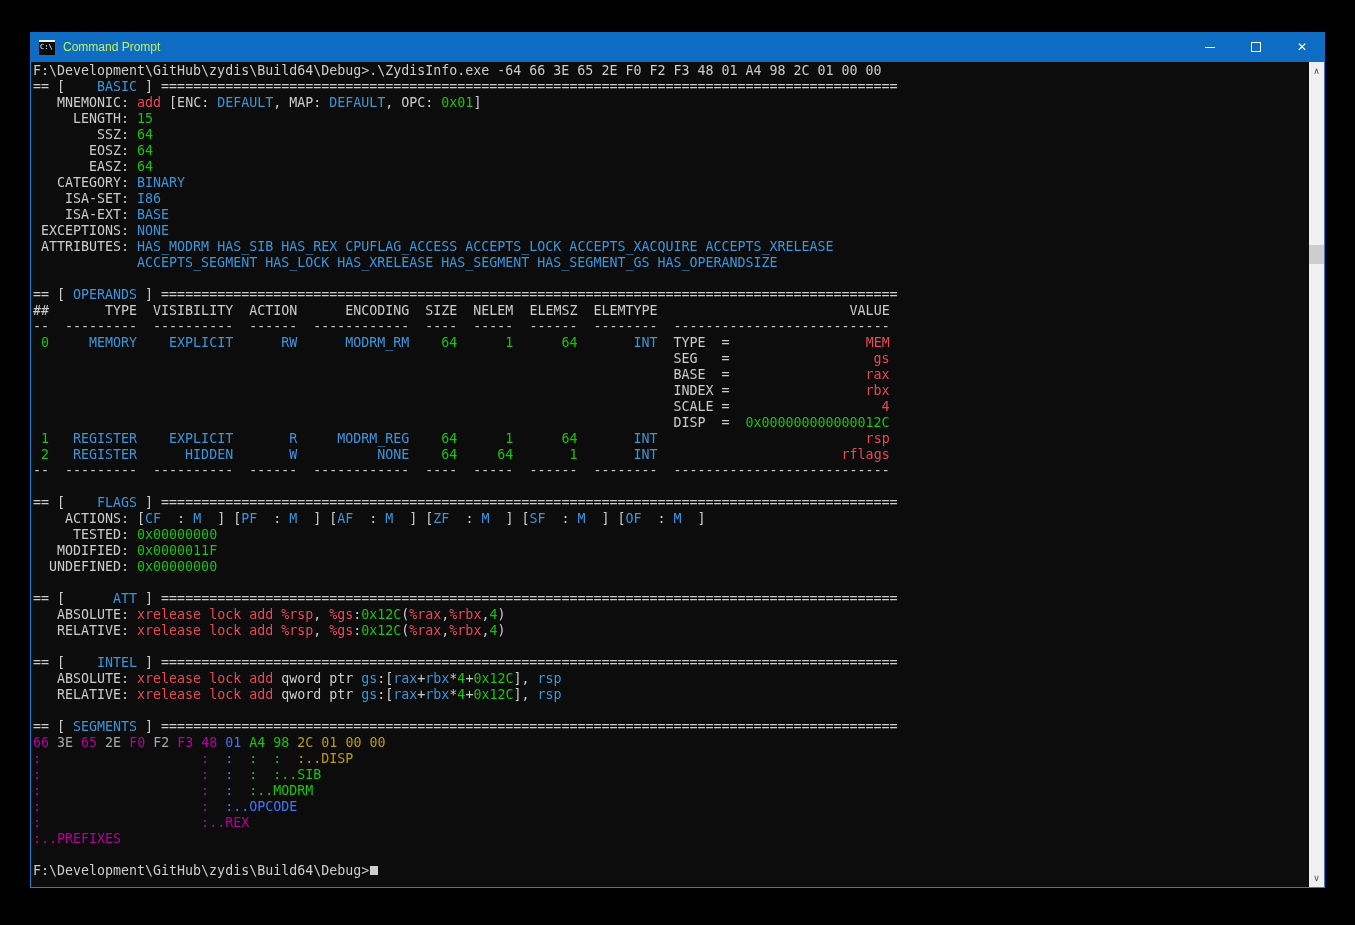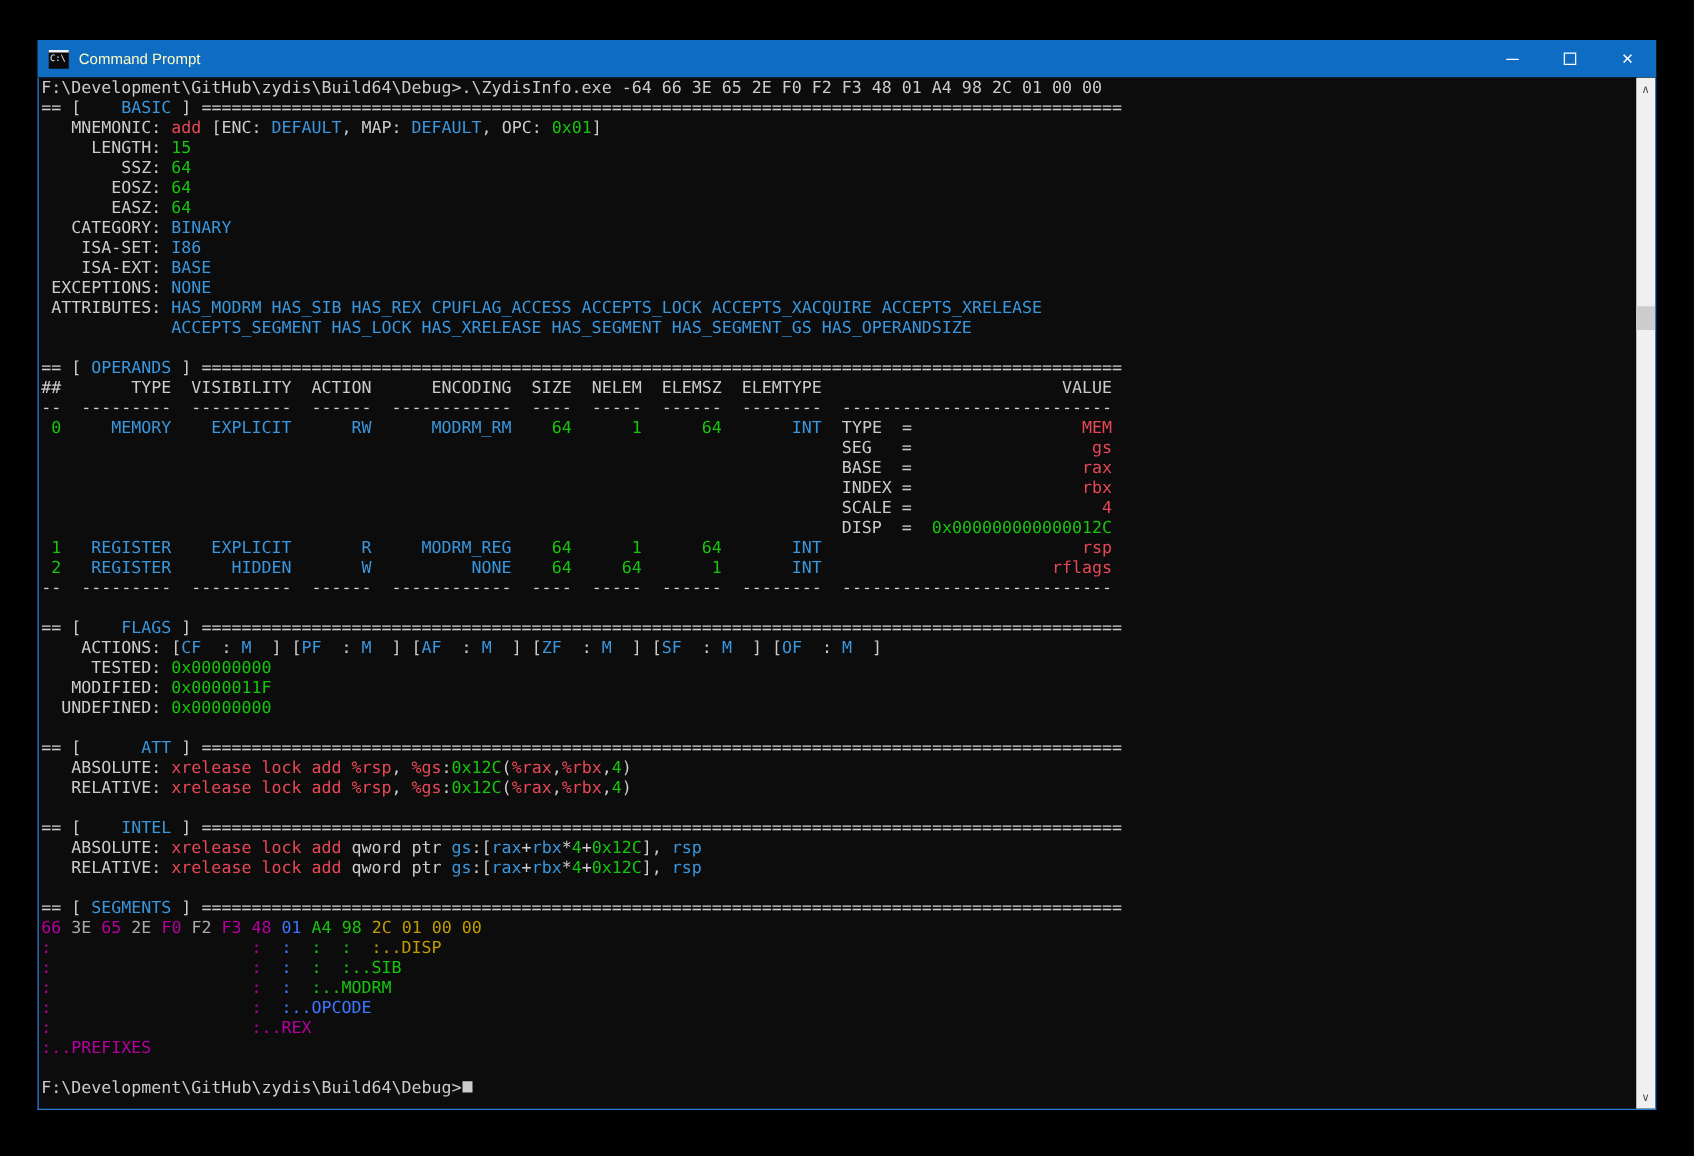--- a/index.html
+++ b/index.html
@@ -13,21 +13,21 @@
     padding-left:9px;box-sizing:border-box;
   }
   .cmd-icon{
     width:16px;height:13px;background:#0a0a0a;position:relative;flex:0 0 auto;
     border-top:2px solid #f4f4f4;
   }
   .cmd-icon span{
     position:absolute;left:1px;top:1px;color:#fff;
     font-family:"DejaVu Sans Mono",monospace;font-size:7px;line-height:9px;
   }
-  .title{color:#fef9c3;font-size:12px;margin-left:8px;flex:1 1 auto;white-space:nowrap;}
+  .title{color:#bef264;font-size:12px;margin-left:8px;flex:1 1 auto;white-space:nowrap;}
   .controls{display:flex;height:100%;}
   .tbtn{width:46px;height:100%;display:flex;align-items:center;justify-content:center;cursor:default;}
   .glyph-min{width:10px;height:1px;background:#ffffff;}
   .glyph-max{width:8px;height:8px;border:1px solid #ffffff;}
   .glyph-close{color:#ffffff;font-size:12px;line-height:1;}
   .client{
     position:relative;height:826px;background:#0C0C0C;
     border:1px solid #2B7CD3;border-top:none;box-sizing:border-box;overflow:hidden;
   }
   .term{

